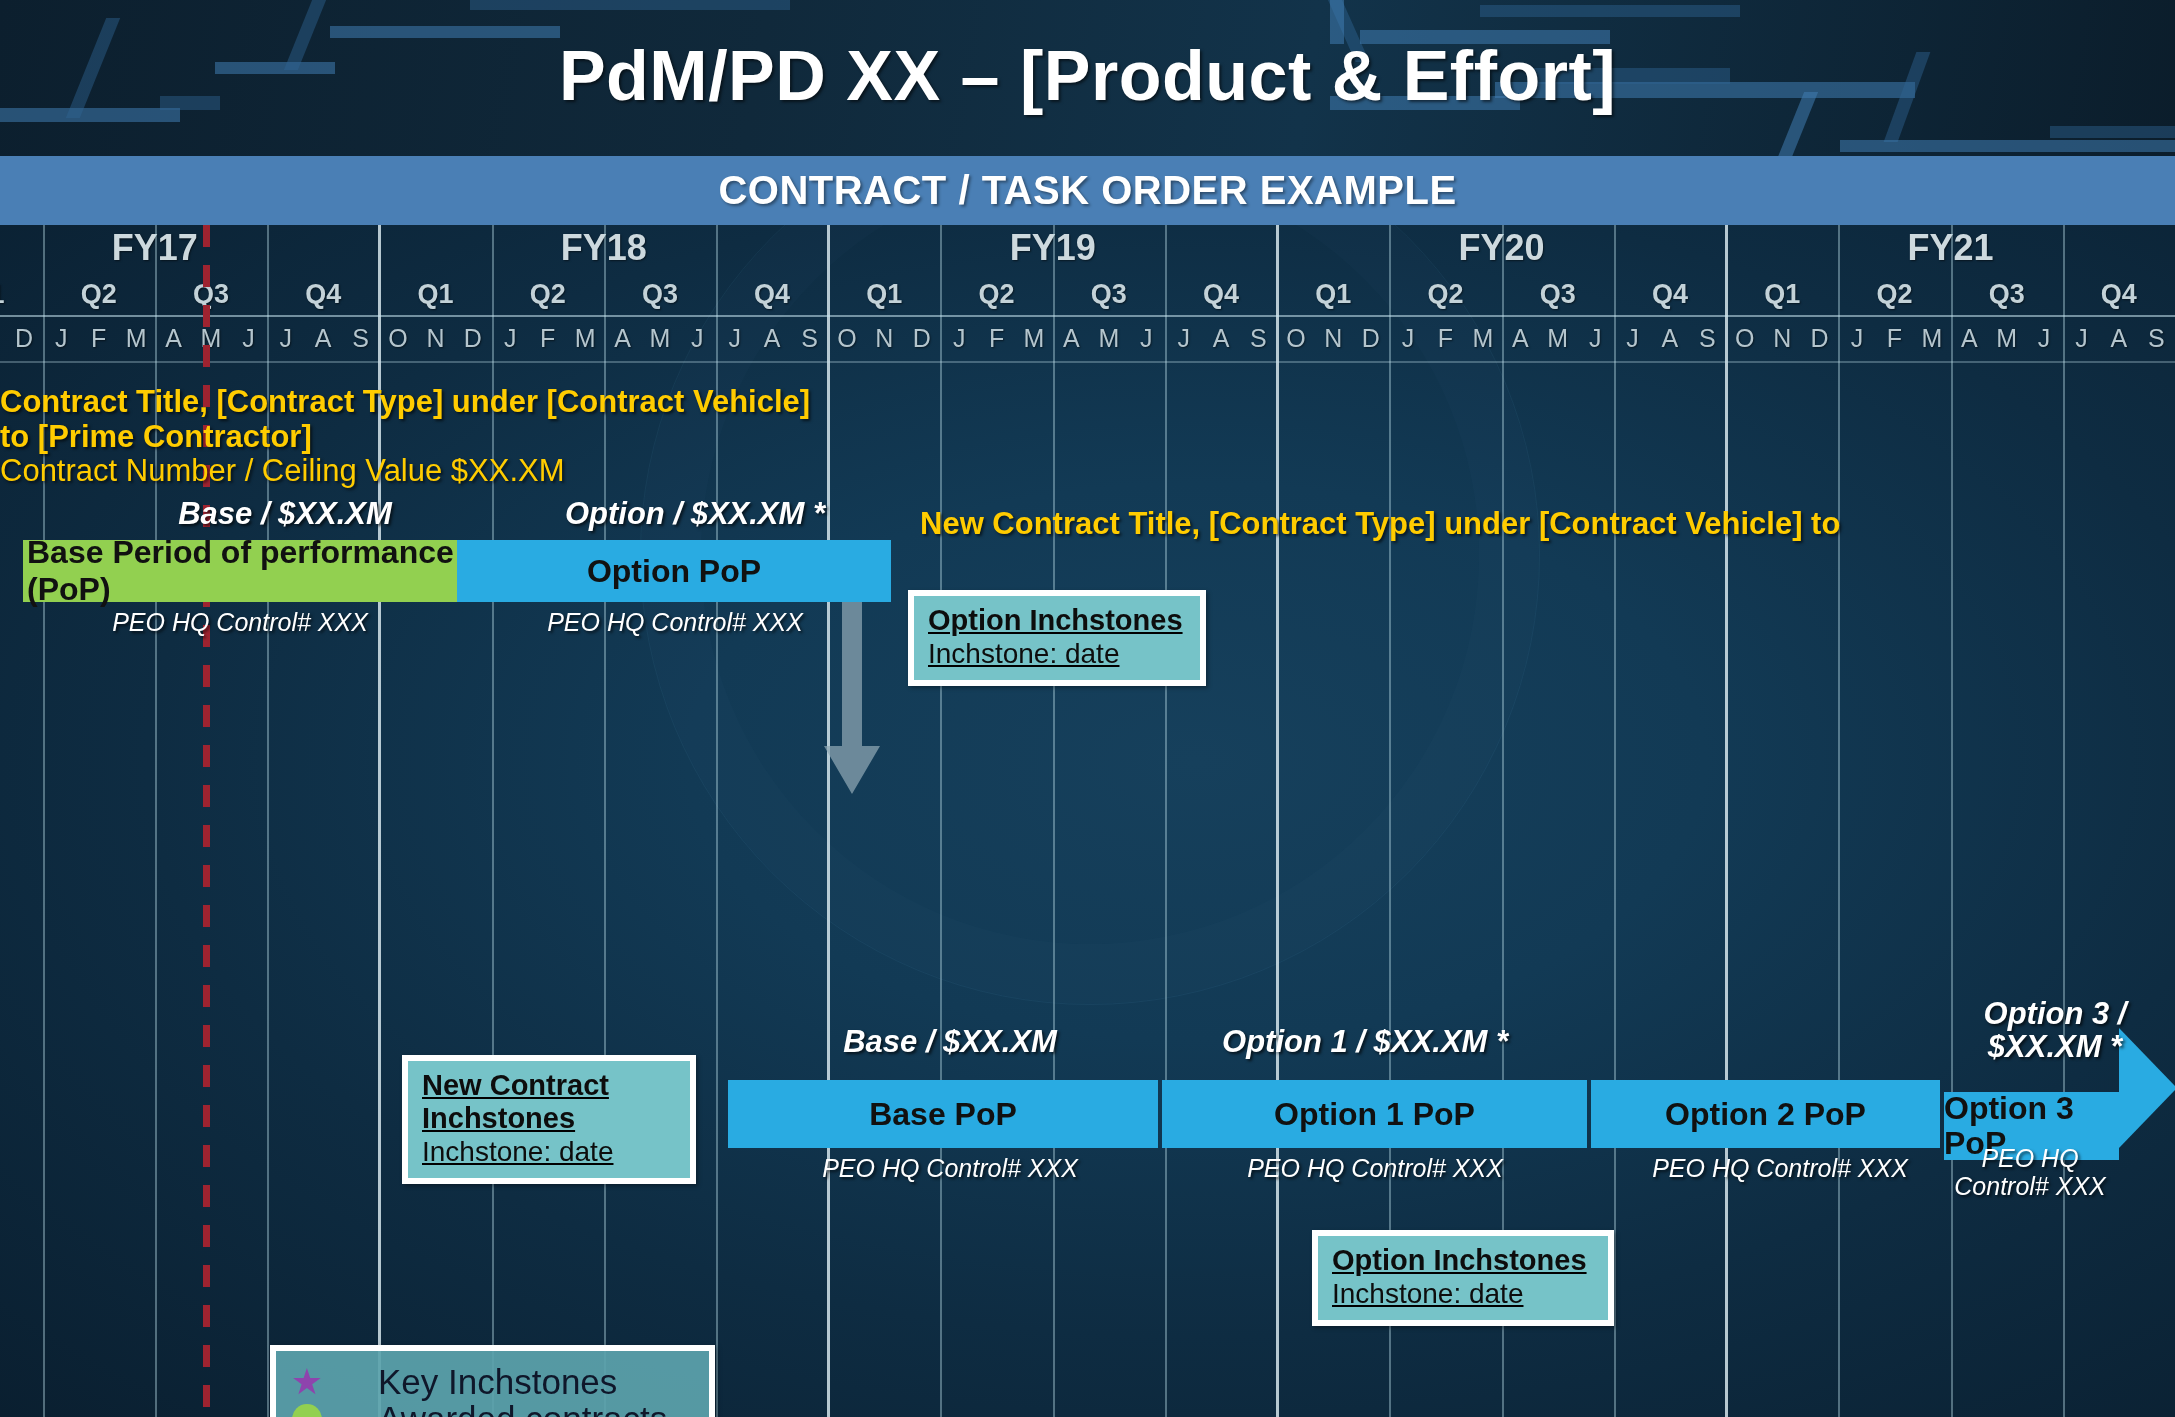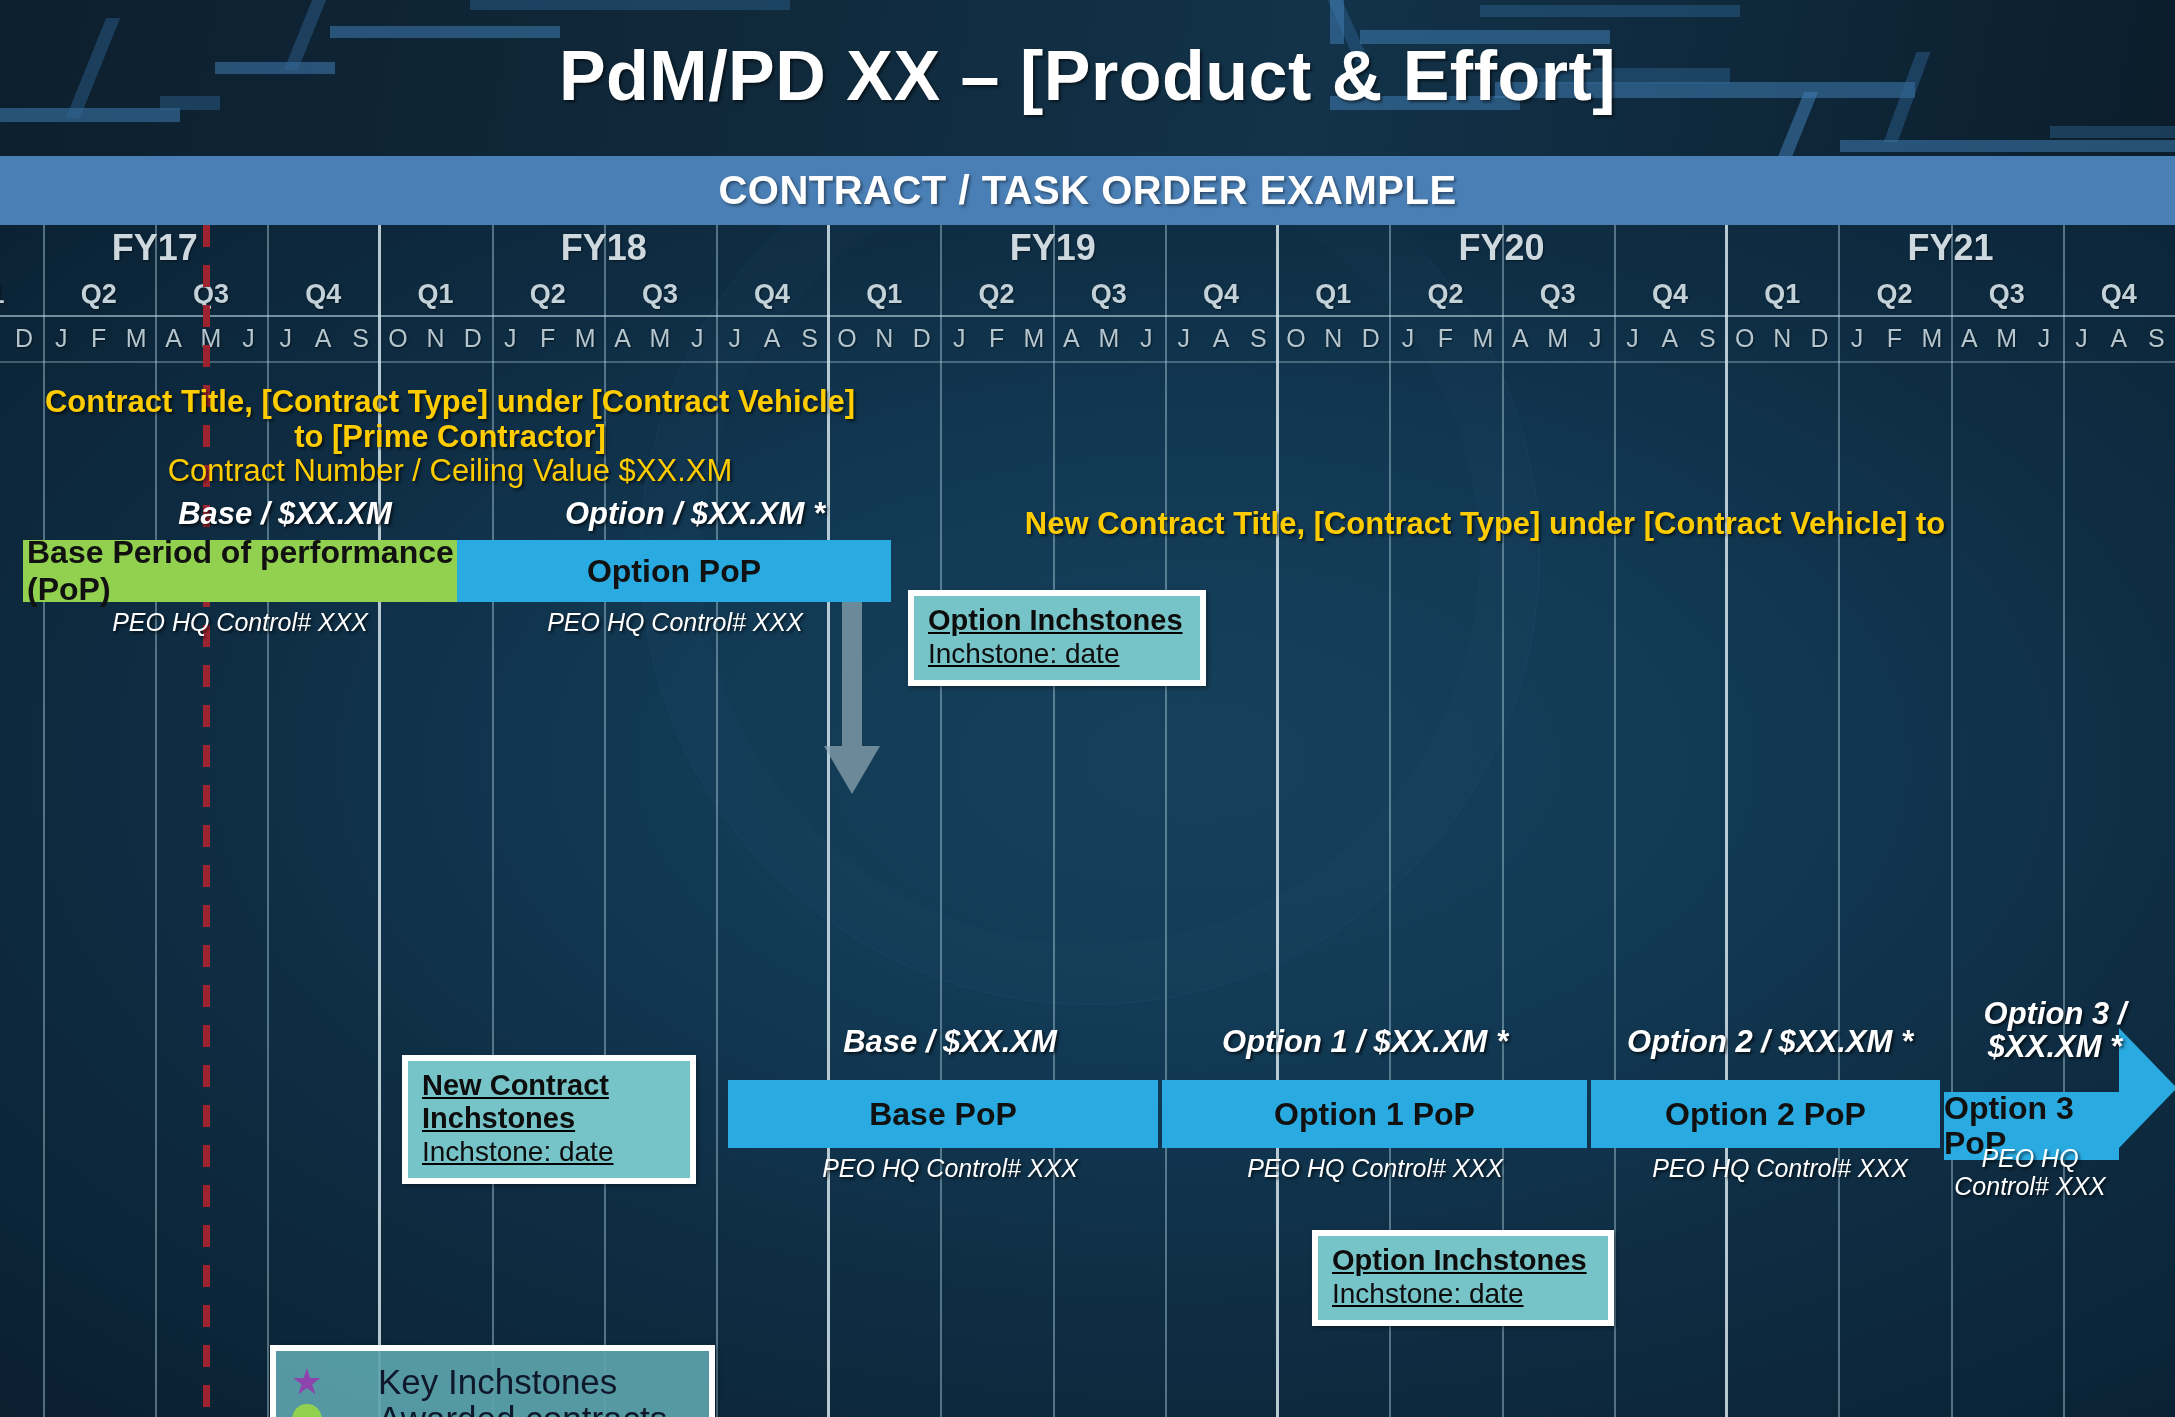--- a/index.html
+++ b/index.html
@@ -79,21 +79,21 @@
 
   
   #today {
     position:absolute; left:203px; top:0px; width:7px; height:1192px;
     background:repeating-linear-gradient(to bottom,#9e2330 0 22px, rgba(0,0,0,0) 22px 40px);
     z-index:3;
   }
 
   
   .ctr-title {
-    position:absolute; text-align:center; font-weight:bold;
+    position:absolute; font-weight:bold;
     color:#ffcc00; text-shadow:2px 2px 3px rgba(0,0,0,.6);
     line-height:1.12; z-index:6;
   }
   .ctr-sub {
     font-weight:normal;
     color:#ffcc00;
   }
   .money {
     position:absolute; font-style:italic; font-weight:bold;
     color:#ffffff; font-size:31px; text-align:center;
@@ -327,21 +327,20 @@
   <svg id="grayarrow" style="left:820px; top:373px;" width="64" height="200" viewBox="0 0 64 200">
     <path d="M22,0 L42,0 L42,148 L60,148 L32,196 L4,148 L22,148 Z" fill="#8fa8b4" opacity="0.72"></path>
   </svg>
 
   <div class="ctr-title" id="c2-title" style="left:920px; top:282px; width:1130px; font-size:31px;">
     <div>New Contract Title, [Contract Type] under [Contract Vehicle] to</div>
   </div>
 
   <div class="money" style="left:760px; top:800px; width:380px;">Base /  $XX.XM</div>
   <div class="money" style="left:1170px; top:800px; width:390px;">Option 1 / $XX.XM *</div>
-  <div class="money" style="left:1575px; top:800px; width:390px;">Option 2 /  $XX.XM *</div>
   <div class="money" style="left:1955px; top:772px; width:200px;">
     <div>Option 3 /</div>
     <div>$XX.XM *</div>
   </div>
 
   <div class="bar bar-row2 blue" style="left:728px; top:855px; width:430px;">
     <span>Base PoP</span>
   </div>
   <div class="bar bar-row2 blue" style="left:1162px; top:855px; width:425px;">
     <span>Option 1 PoP</span>

